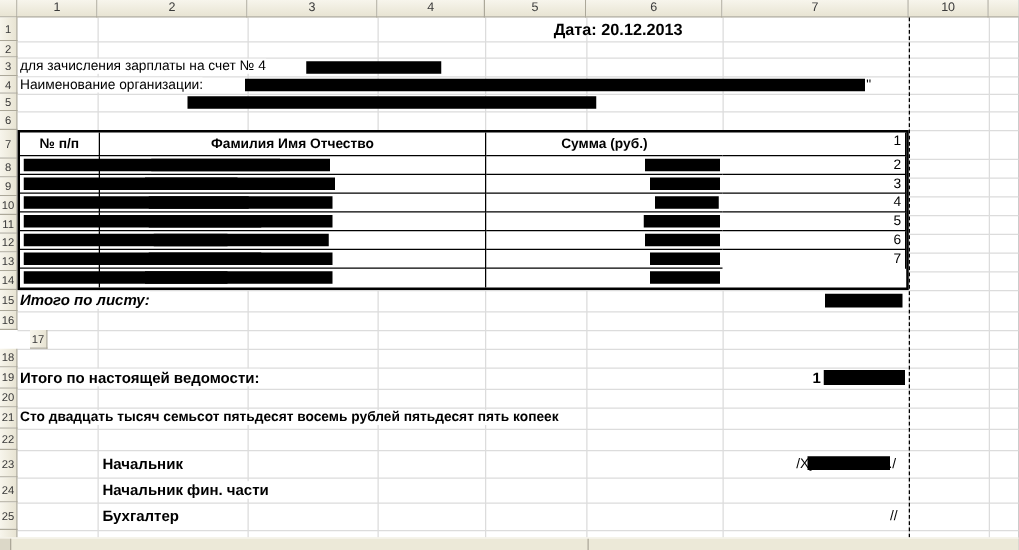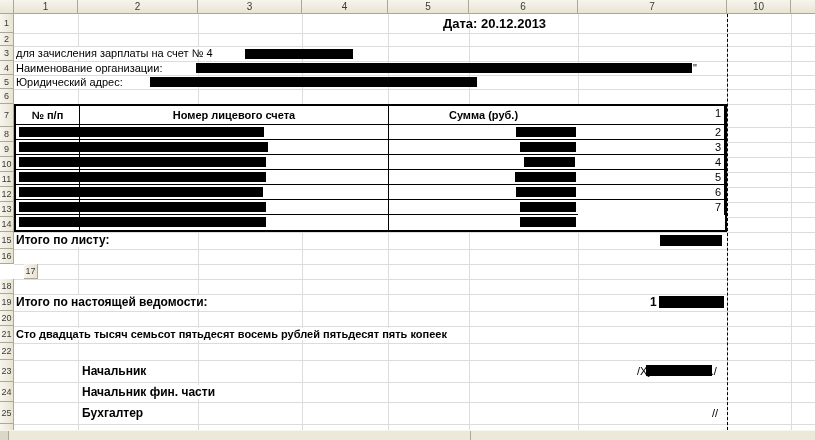--- a/index.html
+++ b/index.html
@@ -157,28 +157,25 @@
   <div class="redact" style="left:245px;top:49px;width:108px;height:10px;"></div>
 
   <div class="freecell" style="left:16px;top:61px;height:14px;font-size:11px;line-height:14px;">
     <span class="t">Наименование организации:</span>
   </div>
   <div class="redact" style="left:196px;top:63px;width:496px;height:10px;"></div>
   <div class="freecell" style="left:693px;top:61px;height:14px;font-size:11px;line-height:14px;">
     <span>"</span>
   </div>
 
-  <div class="freecell" style="left:16px;top:75px;height:14px;font-size:11px;line-height:14px;">
-    <span class="t">Юридический адрес:</span>
-  </div>
   <div class="redact" style="left:150px;top:77px;width:327px;height:10px;"></div>
 
   <div class="tbl">
     <div class="c hc">№ п/п</div>
-    <div class="c hc">Номер лицевого счета</div>
+    <div class="c hc">Фамилия Имя Отчество</div>
     <div class="c hc lastcol">Сумма (руб.)</div>
 
     <div class="c numc">1</div>
     <div class="c">
         <div class="redact" style="left:3px;width:205px;"></div>
       </div>
     <div class="c">
         <div class="redact" style="left:41px;width:143px;"></div>
       </div>
     <div class="c lastcol">
@@ -245,21 +242,21 @@
         <div class="redact" style="left:3px;width:163px;"></div>
       </div>
     <div class="c lastrow">
         <div class="redact" style="left:36px;width:150px;"></div>
       </div>
     <div class="c lastcol lastrow">
         <div class="redact" style="right:2px;width:56px;"></div>
       </div>
   </div>
 
-  <div class="freecell boldlbl" style="left:16px;top:232px;height:17px;line-height:17px;">
+  <div class="freecell boldlbl" style="left:16px;top:232px;height:17px;line-height:17px;font-style:italic;">
     <span class="t">Итого по листу:</span>
   </div>
   <div class="redact" style="left:660px;top:235px;width:62px;height:11px;"></div>
 
   <div class="freecell boldlbl" style="left:16px;top:294px;height:17px;line-height:17px;">
     <span class="t">Итого по настоящей ведомости:</span>
   </div>
   <div class="freecell boldlbl" style="left:650px;top:294px;height:17px;line-height:17px;">
     <span>1</span>
   </div>

